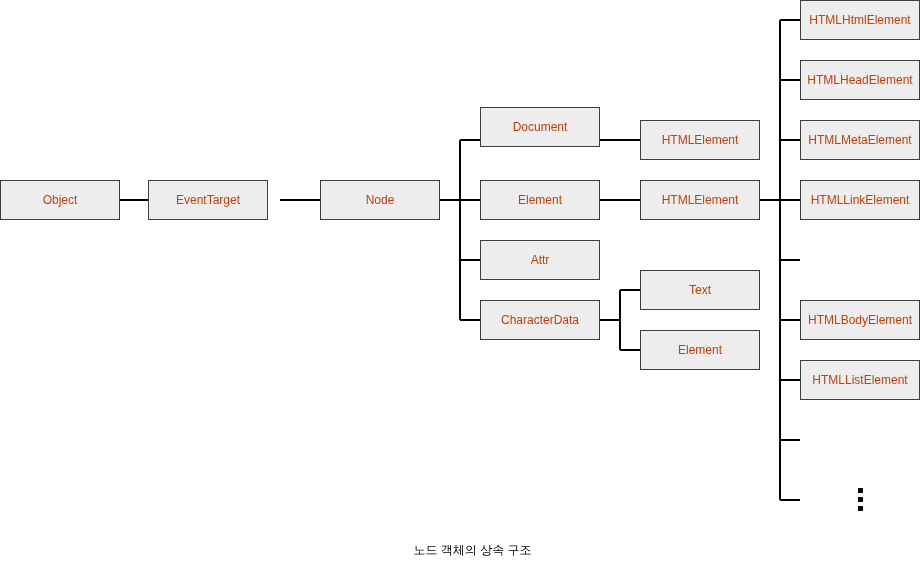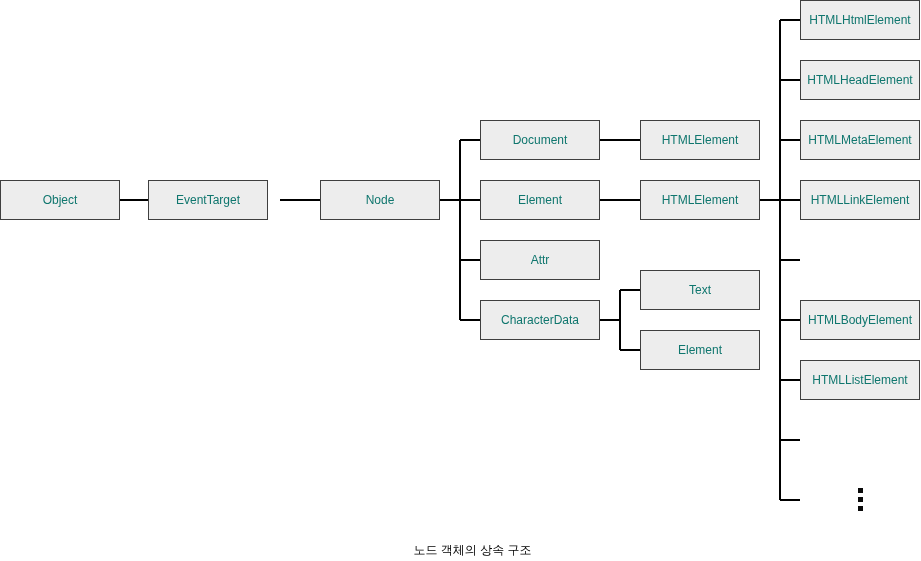--- a/index.html
+++ b/index.html
@@ -14,21 +14,21 @@
     background:var(--background);
     font-family:"Liberation Sans", sans-serif;
   }
   .stage{position:absolute;inset:0;}
   svg.wires{position:absolute;left:0;top:0;pointer-events:none;}
   .box{
     position:absolute;width:120px;height:40px;box-sizing:border-box;
     background:var(--box-fill);
     border:1.4px solid var(--box-border);
     display:flex;align-items:center;justify-content:center;
-    font-size:12px;color:#0f766e;white-space:nowrap;
+    font-size:12px;color:#c2410c;white-space:nowrap;
   }
   .ellipsis{
     position:absolute;left:857px;top:488px;width:6px;
     display:flex;flex-direction:column;gap:4px;align-items:center;
   }
   .ellipsis .dot{width:5px;height:5px;background:#0a0a0a;}
   .caption{
     position:absolute;left:0;top:542px;width:921px;
     text-align:center;font-size:12px;color:#000;padding-left:12px;
   }
@@ -68,21 +68,21 @@
       <path d="M780,380 H800"></path>
       <path d="M780,440 H800"></path>
       <path d="M780,500 H800"></path>
     </g>
   </svg>
 
   <div class="box" style="left:0px;top:180px">Object</div>
   <div class="box" style="left:148px;top:180px">EventTarget</div>
   <div class="box" style="left:320px;top:180px">Node</div>
 
-  <div class="box" style="left:480px;top:120px">Document</div>
+  <div class="box" style="left:480px;top:107px">Document</div>
   <div class="box" style="left:480px;top:180px">Element</div>
   <div class="box" style="left:480px;top:240px">Attr</div>
   <div class="box" style="left:480px;top:300px">CharacterData</div>
 
   <div class="box" style="left:640px;top:120px">HTMLElement</div>
   <div class="box" style="left:640px;top:180px">HTMLElement</div>
   <div class="box" style="left:640px;top:270px">Text</div>
   <div class="box" style="left:640px;top:330px">Element</div>
 
   <div class="box" style="left:800px;top:0px">HTMLHtmlElement</div>

